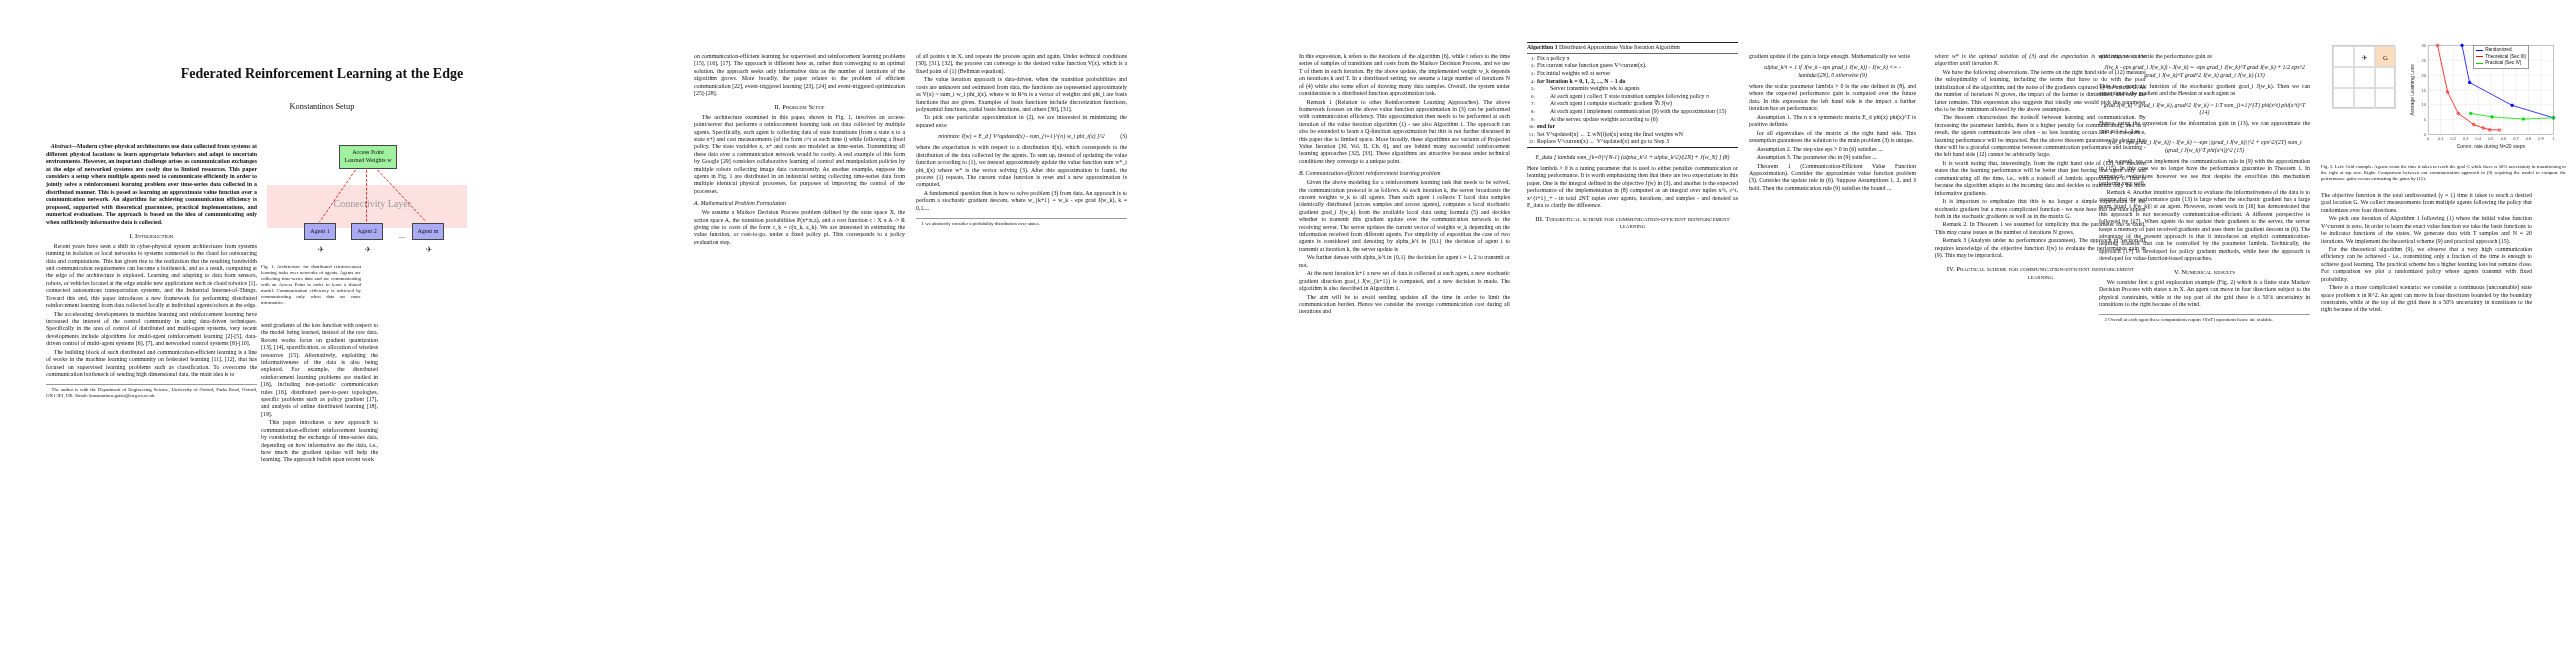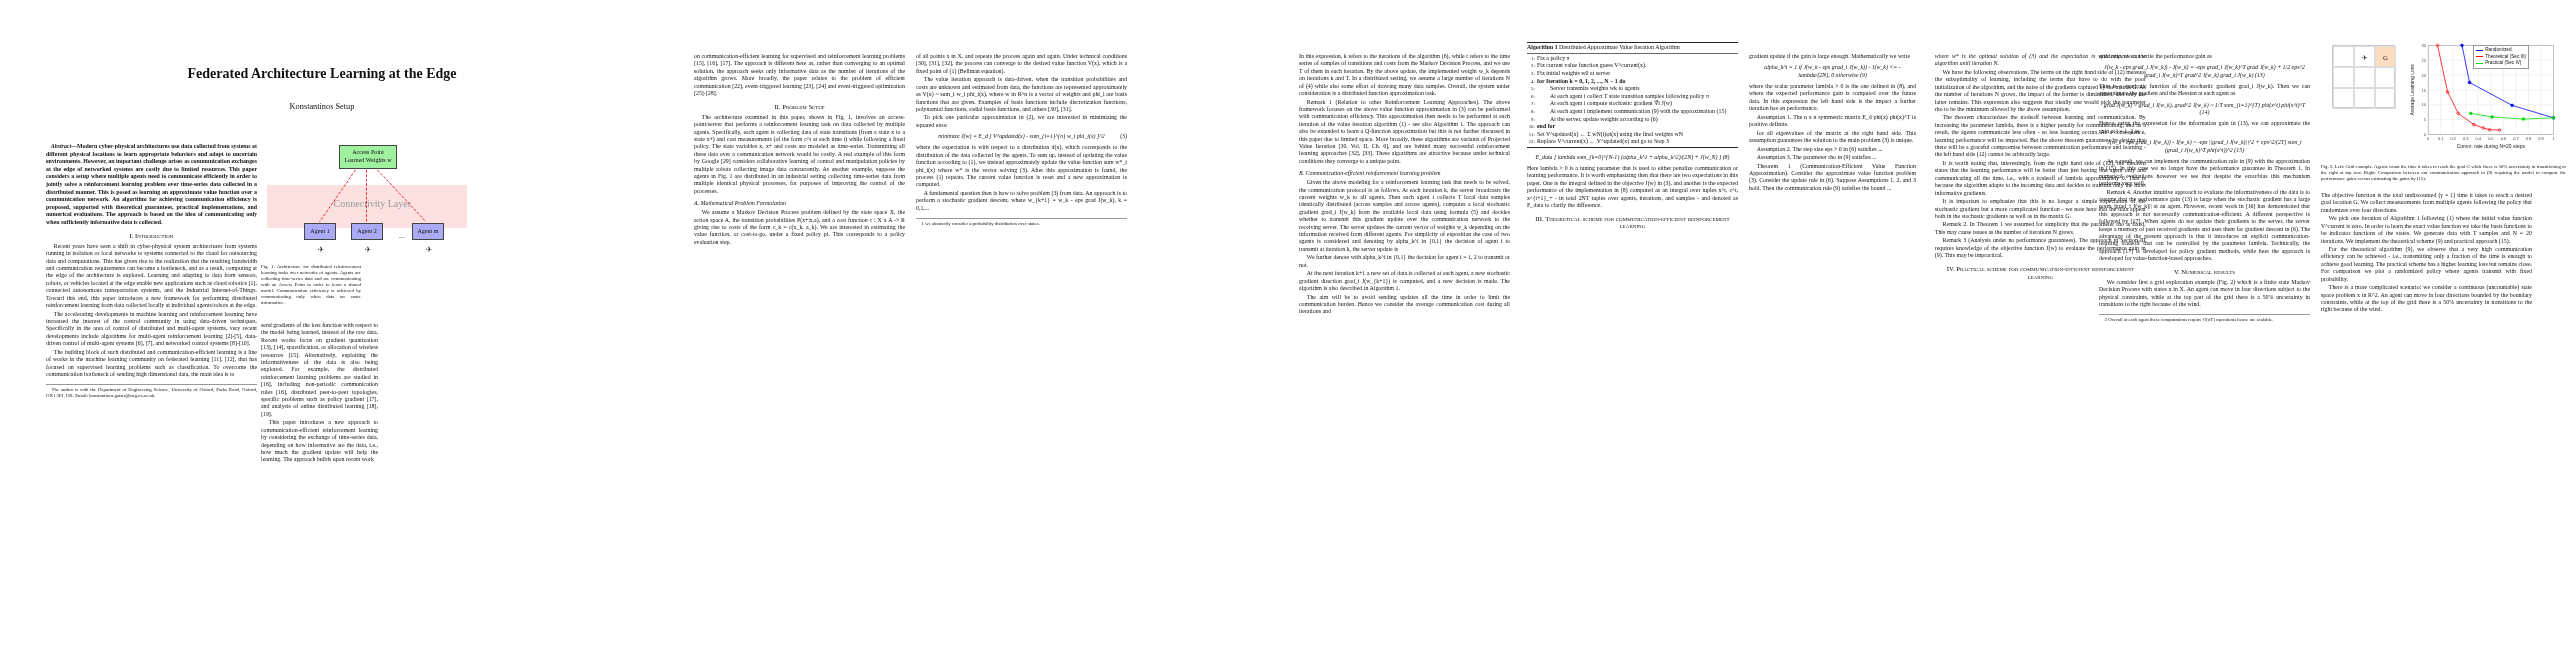--- a/index.html
+++ b/index.html
@@ -44,21 +44,21 @@
 .legend{position:absolute;font-family:"Liberation Sans",sans-serif;font-size:4.7px;background:#fff;border:0.6px solid #999;padding:0.6px 1.7px;line-height:6.7px}
 .legend div{display:flex;align-items:center;gap:1.7px}
 .legend i{display:inline-block;width:7.8px;height:1.1px}
 </style>
 </head>
 <body>
 
 <div class="arxiv">arXiv:2112.05908v1  [cs.LG]  11 Dec 2021</div>
 
 <div class="page p1">
-  <div class="title">Federated Architecture Learning at the Edge</div>
+  <div class="title">Federated Reinforcement Learning at the Edge</div>
   <div class="author">Konstantinos Setup</div>
 
   <div class="col colL">
     <div class="abstract">
       &nbsp;&nbsp;&nbsp;<i>Abstract</i>—<span>Modern cyber-physical architectures use data collected from systems at different physical locations to learn appropriate behaviors and adapt to uncertain environments. However, an important challenge arises as communication exchanges at the edge of networked systems are costly due to limited resources. This paper considers a setup where multiple agents need to communicate efficiently in order to jointly solve a reinforcement learning problem over time-series data collected in a distributed manner. This is posed as learning an approximate value function over a communication network. An algorithm for achieving communication efficiency is proposed, supported with theoretical guarantees, practical implementations, and numerical evaluations. The approach is based on the idea of communicating only when sufficiently informative data is collected.</span>
     </div>
     <div class="sec">I. Introduction</div>
     <p class="par">Recent years have seen a shift in cyber-physical system architectures from systems running in isolation or local networks to systems connected to the cloud for outsourcing data and computations. This has given rise to the realization that the resulting bandwidth and communication requirements can become a bottleneck, and as a result, computing at the edge of the architecture is explored. Learning and adapting to data from sensors, robots, or vehicles located at the edge enable new applications such as cloud robotics [1], connected autonomous transportation systems, and the Industrial Internet-of-Things. Toward this end, this paper introduces a new framework for performing distributed reinforcement learning from data collected locally at individual agents/robots at the edge.</p>
     <p class="par">The accelerating developments in machine learning and reinforcement learning have increased the interest of the control community in using data-driven techniques. Specifically in the area of control of distributed and multi-agent systems, very recent developments include algorithms for multi-agent reinforcement learning [2]-[5], data-driven control of multi-agent systems [6], [7], and networked control systems [8]-[10].</p>
     <p class="par">The building block of such distributed and communication-efficient learning is a line of works in the machine learning community on federated learning [11], [12], that has focused on supervised learning problems such as classification. To overcome the communication bottleneck of sending high dimensional data, the main idea is to</p>

